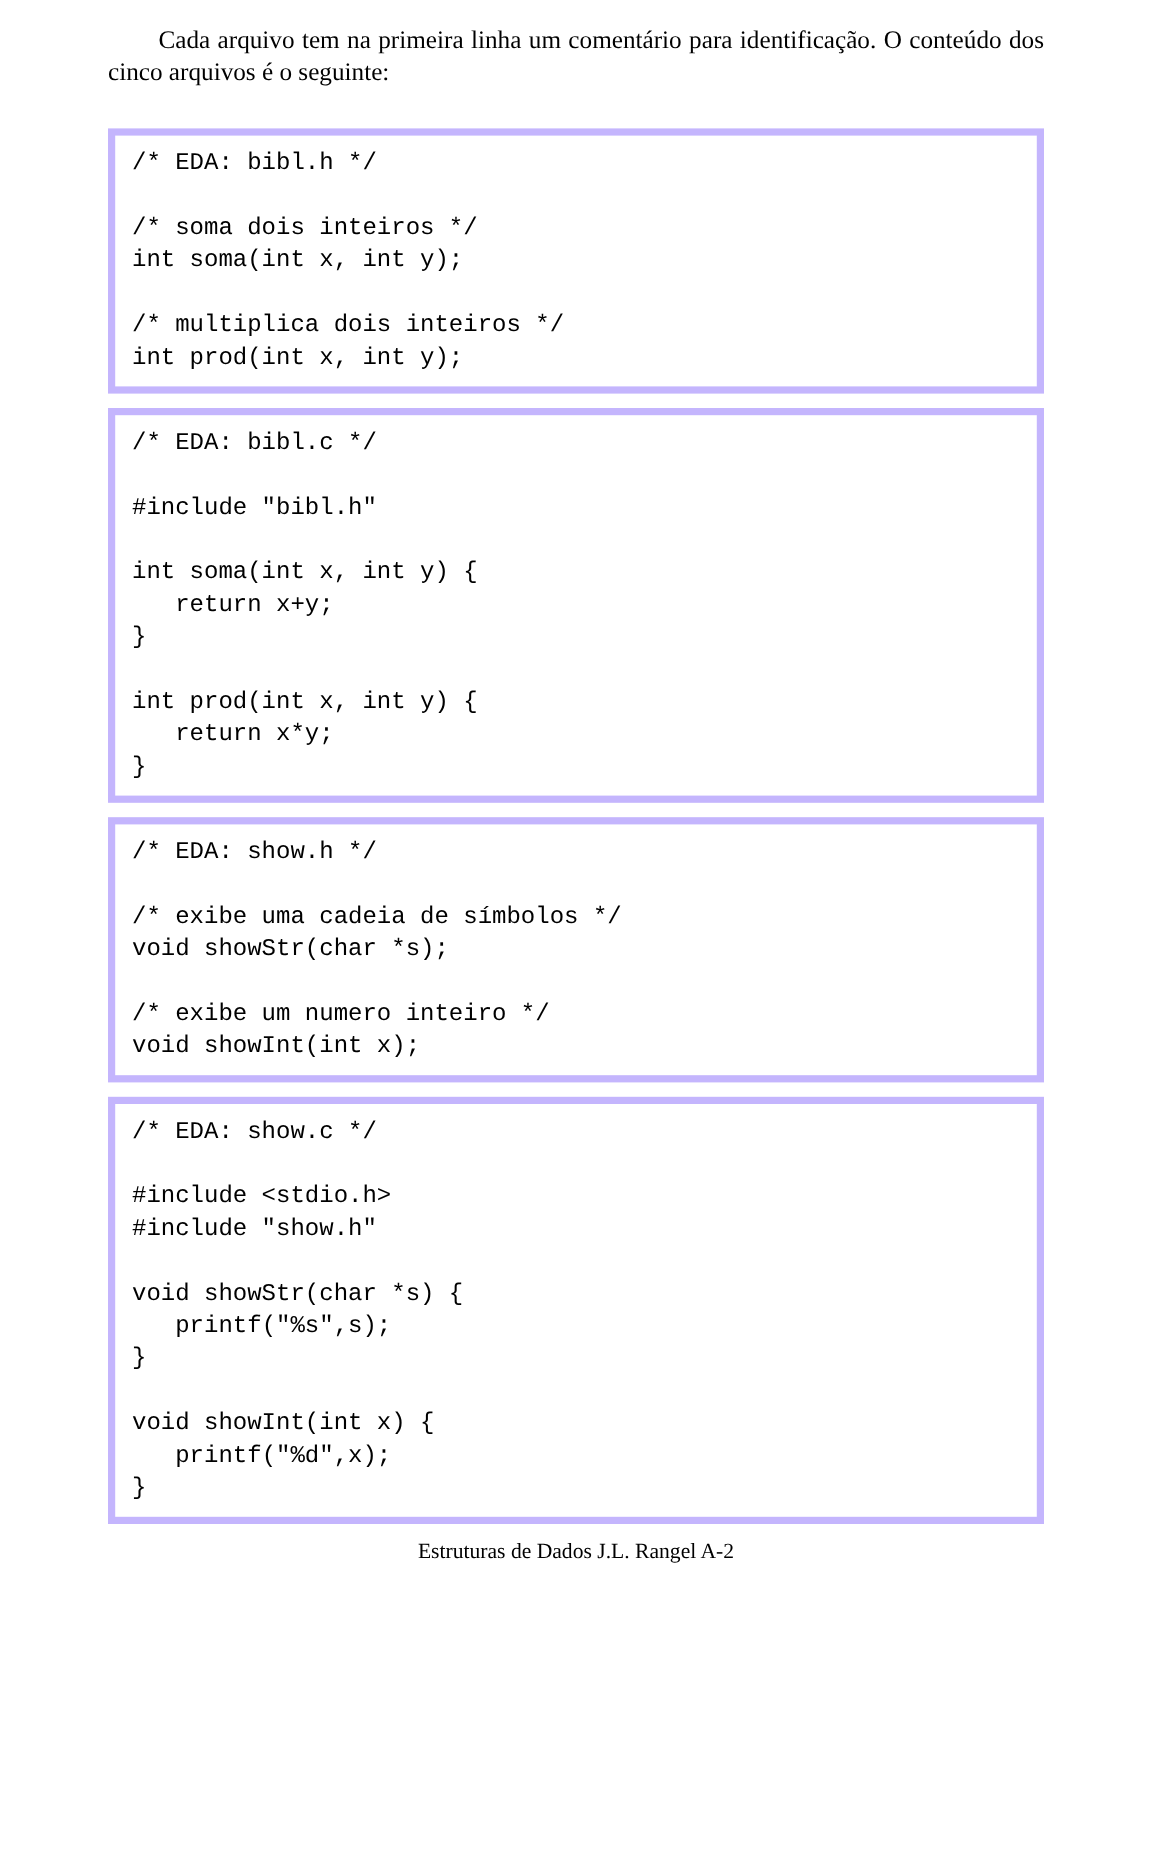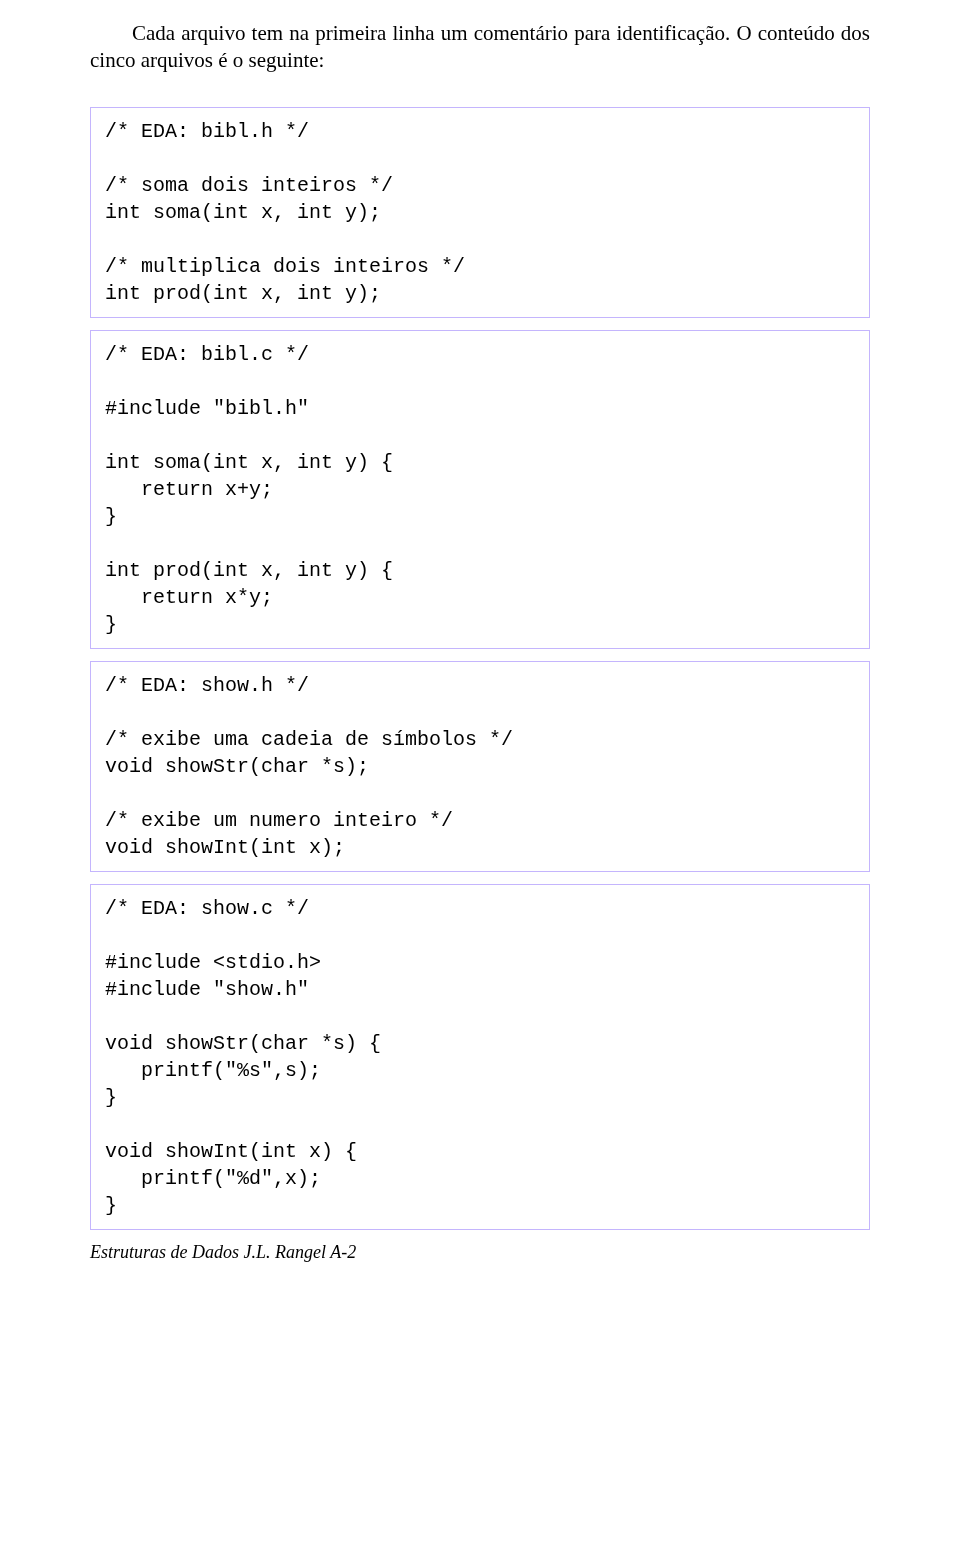--- a/index.html
+++ b/index.html
@@ -12,33 +12,32 @@
       padding: 20px 90px 40px 90px;
     }
     .intro {
       font-size: 21px;
       line-height: 1.3;
       text-align: justify;
       margin-bottom: 32px;
       text-indent: 42px;
     }
     .codebox {
-      border: 1px solid #c4b5fd;
+      border: 6px solid #c4b5fd;
       margin-bottom: 12px;
       padding: 10px 14px;
     }
     .codebox pre {
       font-family: "Courier New", Courier, monospace;
       font-size: 20px;
       line-height: 1.35;
       white-space: pre-wrap;
     }
     .footer {
-      text-align: left;
-      font-style: italic;
+      text-align: center;
       font-size: 18px;
     }
   </style>
 </head>
 <body>
 
 <p class="intro">Cada arquivo tem na primeira linha um comentário para identificação. O conteúdo dos cinco arquivos é o seguinte:</p>
 
 <div class="codebox">
   <pre>/* EDA: bibl.h */

